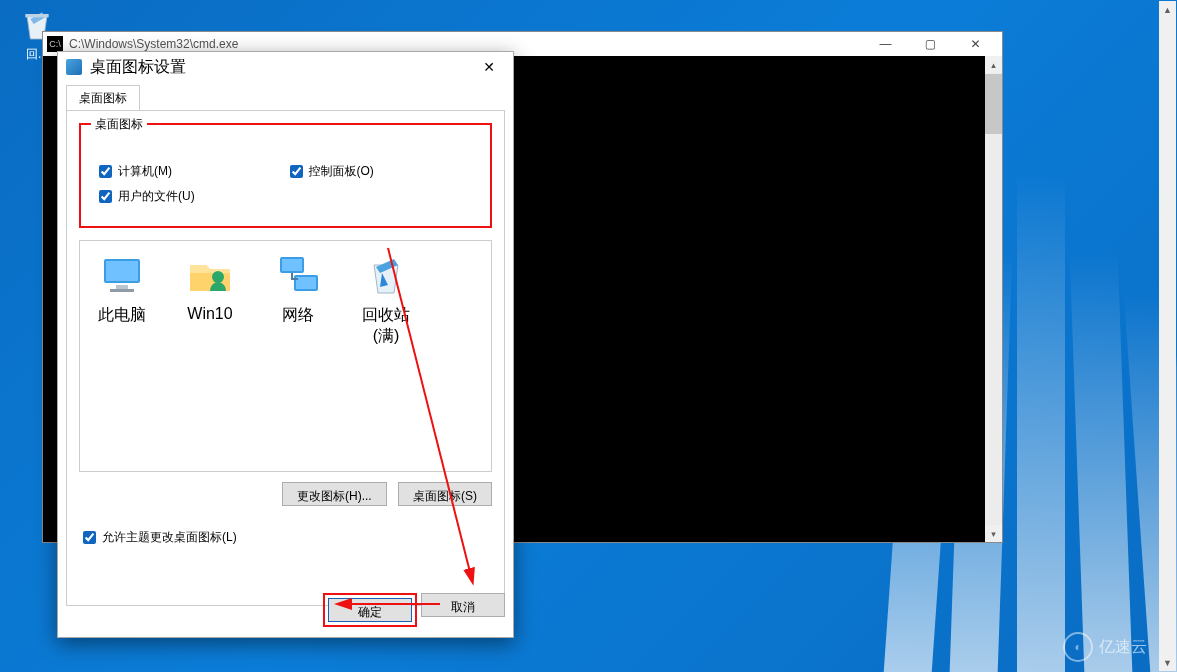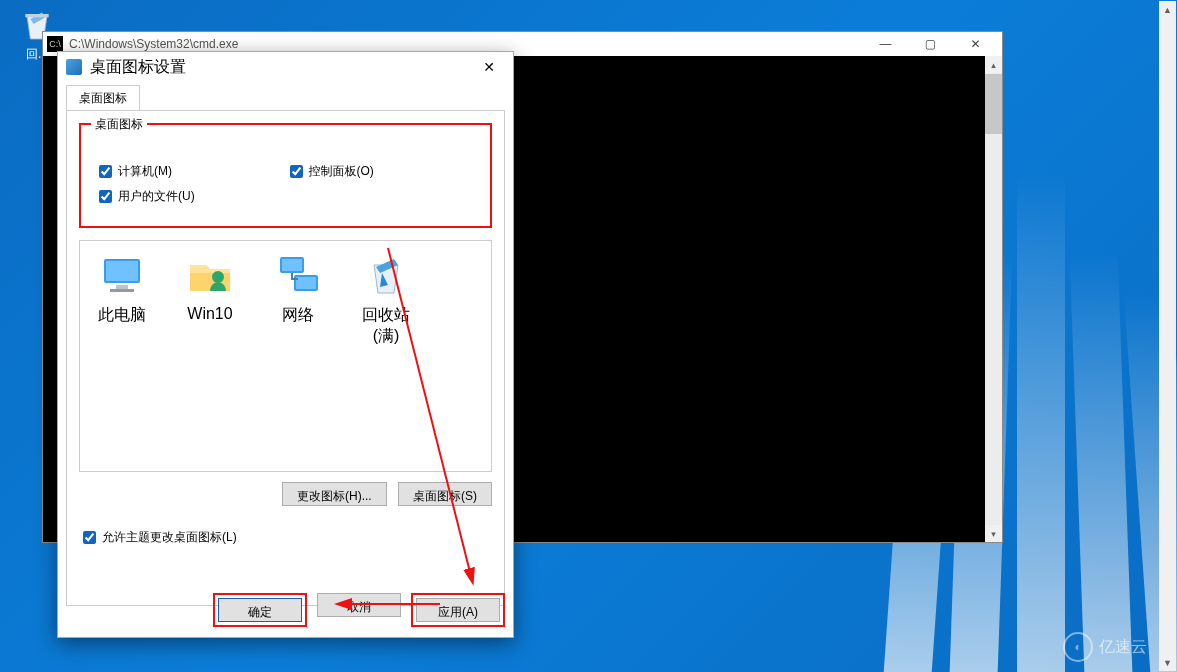--- a/index.html
+++ b/index.html
@@ -45,21 +45,21 @@
 
 .icon-panel{border:1px solid #ccc;height:210px;padding:10px 6px;display:flex;align-items:flex-start;gap:16px;}
 .icon-item{width:72px;text-align:center;}
 .icon-item .pic{width:48px;height:48px;margin:0 auto 6px;display:flex;align-items:center;justify-content:center;}
 .icon-item .lbl{font-size:16px;}
 
 .btn{display:inline-flex;align-items:flex-end;justify-content:center;height:24px;padding:0 14px;border:1px solid #adadad;background:#e1e1e1;font-size:12px;}
 .row-btns{text-align:right;margin-top:10px;}
 .allow-row{margin-top:22px;}
 
-.dlg-buttons{position:absolute;left:16px;right:8px;bottom:10px;display:flex;justify-content:flex-end;gap:10px;}
+.dlg-buttons{position:absolute;left:16px;right:8px;bottom:10px;display:flex;justify-content:flex-end;gap:4px;}
 .red-wrap{border:2px solid #e11;padding:3px;display:inline-block;}
 .ok-btn{border:1px solid #1a5fb4;}
 
 svg.arrow{position:absolute;pointer-events:none;}
 .bin svg,.pic svg{width:100%;height:100%;}
 </style>
 </head>
 <body>
 
 <div class="desktop">
@@ -208,23 +208,20 @@
         </label>
     </div>
 
     <div class="dlg-buttons">
       <span class="red-wrap"><button class="btn ok-btn" style="width:84px;">
             <span>确定</span>
           </button></span>
       <button class="btn" style="width:84px;">
           <span>取消</span>
         </button>
-      <span class="red-wrap"><button class="btn" style="width:84px;">
-            <span>应用(A)</span>
-          </button></span>
     </div>
   </div>
 
   <svg class="arrow" style="left:380px;top:240px;" width="120" height="380">
     <defs>
         <marker id="ah1" markerWidth="10" markerHeight="10" refX="6" refY="3" orient="auto">
           <path d="M0,0 L0,6 L9,3 z" fill="#e11"></path>
         </marker>
       </defs>
     <line x1="8" y1="8" x2="92" y2="340" stroke="#e11" stroke-width="2" marker-end="url(#ah1)"></line>

